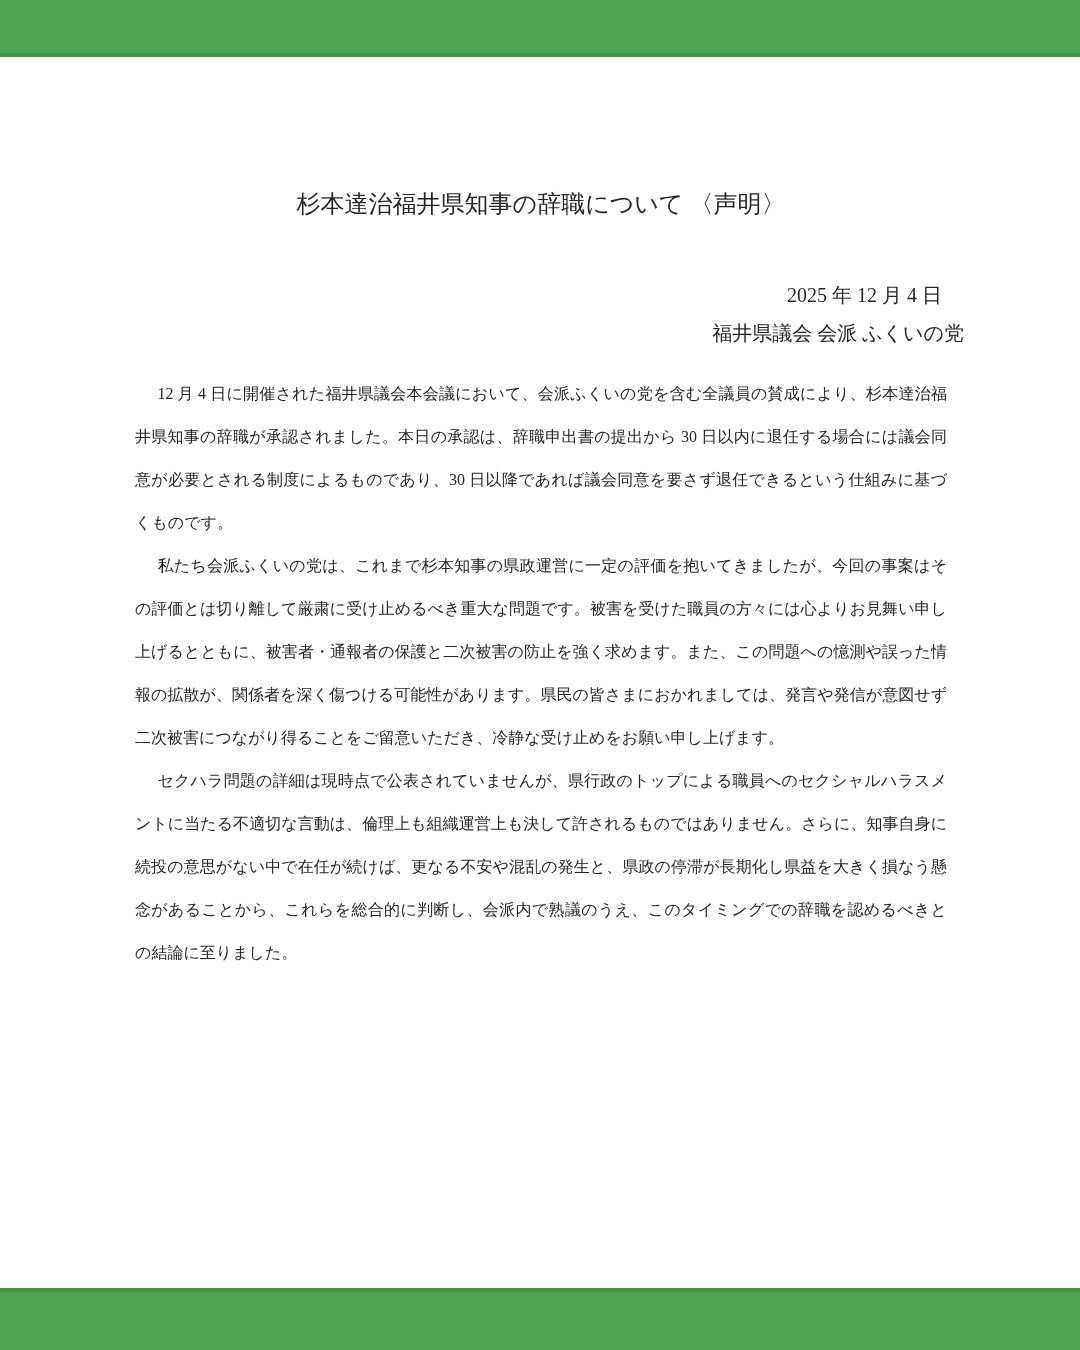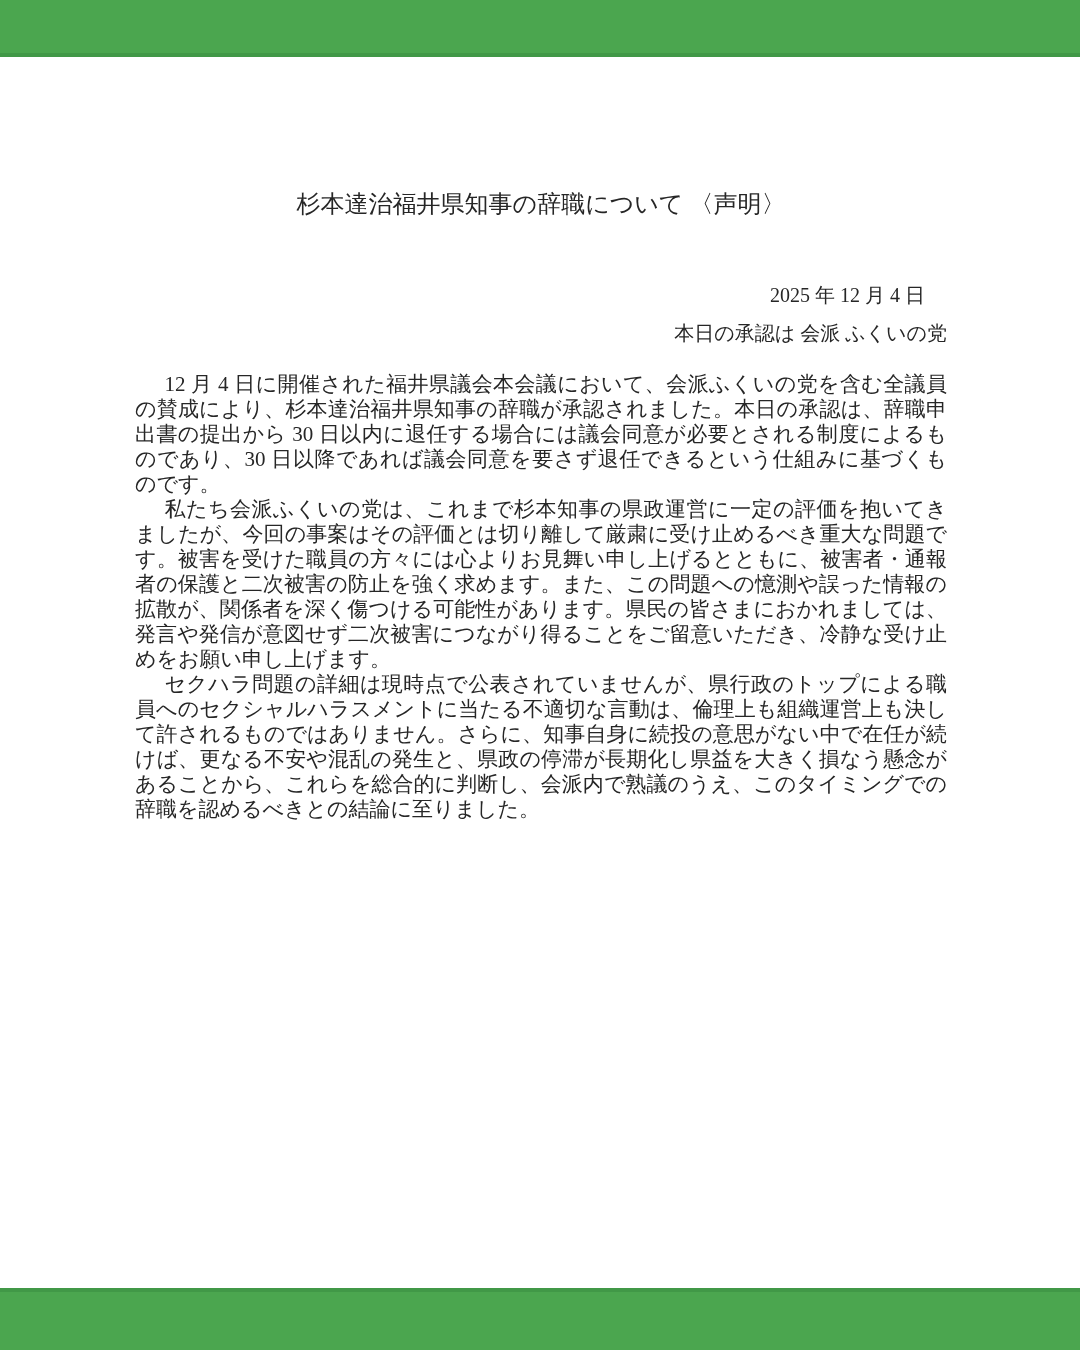--- a/index.html
+++ b/index.html
@@ -43,53 +43,53 @@
     text-align: center;
     font-size: 24px;
     font-weight: normal;
     margin: 0;
     white-space: nowrap;
     color: var(--text);
   }
   .meta {
     position: absolute;
     top: 276px;
-    left: 135px;
+    left: 152px;
     width: 812px;
     text-align: right;
     font-size: 20px;
     line-height: 38px;
   }
   .meta .date-line { padding-right: 22px; }
   .doc-body {
     position: absolute;
     top: 372px;
     left: 135px;
     width: 812px;
-    font-size: 21px;
-    line-height: 25px;
+    font-size: 16px;
+    line-height: 43px;
     text-align: justify;
     text-justify: inter-ideograph;
   }
   .doc-body p {
     margin: 0;
     text-indent: 1.4em;
   }
 </style>
 </head>
 <body>
 
 <div class="band band-top"></div>
 
 <main>
   <h1 class="doc-title">杉本達治福井県知事の辞職について 〈声明〉</h1>
 
   <div class="meta">
     <div class="date-line">2025 年 12 月 4 日</div>
-    <div class="org-line">本日の承認は 会派 ふくいの党</div>
+    <div class="org-line">福井県議会 会派 ふくいの党</div>
   </div>
 
   <div class="doc-body">
     <p>12 月 4 日に開催された福井県議会本会議において、会派ふくいの党を含む全議員の賛成により、杉本達治福井県知事の辞職が承認されました。本日の承認は、辞職申出書の提出から 30 日以内に退任する場合には議会同意が必要とされる制度によるものであり、30 日以降であれば議会同意を要さず退任できるという仕組みに基づくものです。</p>
     <p>私たち会派ふくいの党は、これまで杉本知事の県政運営に一定の評価を抱いてきましたが、今回の事案はその評価とは切り離して厳粛に受け止めるべき重大な問題です。被害を受けた職員の方々には心よりお見舞い申し上げるとともに、被害者・通報者の保護と二次被害の防止を強く求めます。また、この問題への憶測や誤った情報の拡散が、関係者を深く傷つける可能性があります。県民の皆さまにおかれましては、発言や発信が意図せず二次被害につながり得ることをご留意いただき、冷静な受け止めをお願い申し上げます。</p>
     <p>セクハラ問題の詳細は現時点で公表されていませんが、県行政のトップによる職員へのセクシャルハラスメントに当たる不適切な言動は、倫理上も組織運営上も決して許されるものではありません。さらに、知事自身に続投の意思がない中で在任が続けば、更なる不安や混乱の発生と、県政の停滞が長期化し県益を大きく損なう懸念があることから、これらを総合的に判断し、会派内で熟議のうえ、このタイミングでの辞職を認めるべきとの結論に至りました。</p>
   </div>
 </main>
 
 <div class="band band-bottom"></div>

